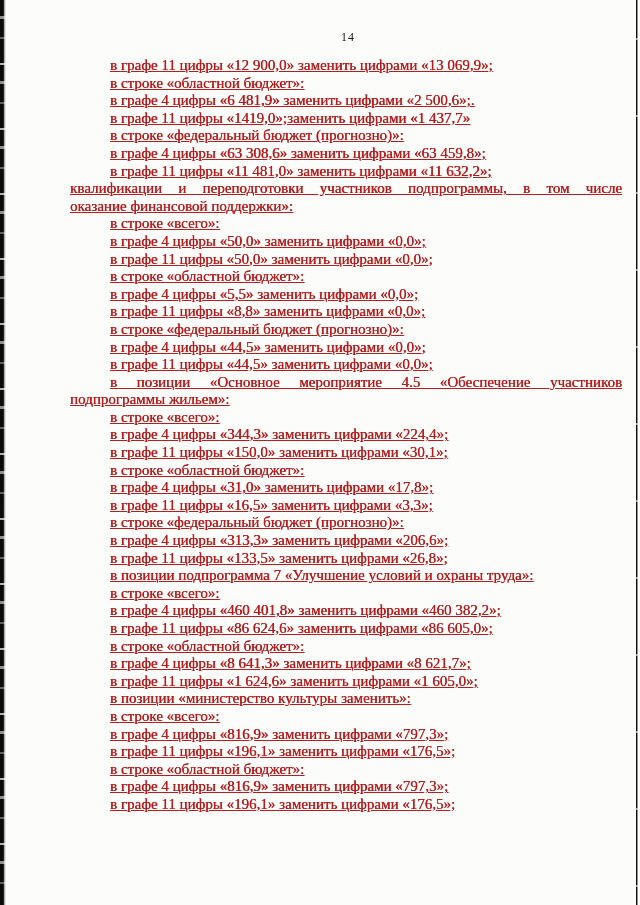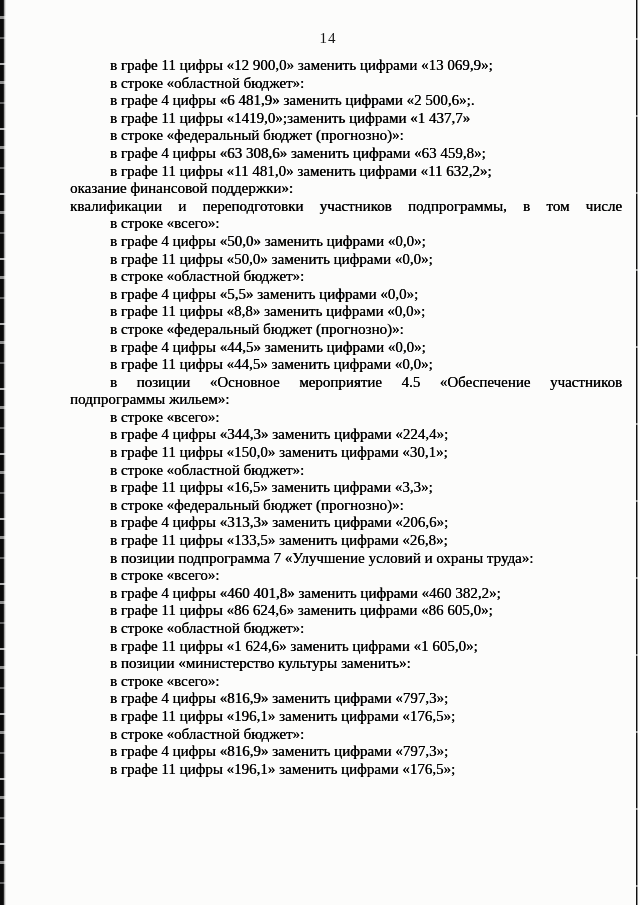--- a/index.html
+++ b/index.html
@@ -47,37 +47,38 @@
     background-image:
       repeating-linear-gradient(to bottom,
         rgba(252,252,251,0) 0 38px,
         rgba(252,252,251,0.6) 38px 40px,
         rgba(252,252,251,0) 40px 77px),
       linear-gradient(to right, #0e0e0e 0 1.5px, rgba(40,40,40,0.5) 1.5px);
   }
   .page-number {
     position: absolute;
     top: 30px;
-    left: 52px;
+    left: 72px;
     width: 552px;
     text-align: center;
-    font-size: 15px;
+    font-size: 12px;
     color: #161616;
     letter-spacing: 1px;
   }
   .doc-body {
     position: absolute;
     top: 57px;
     left: 70px;
     width: 552px;
     font-size: 15px;
     line-height: 17.6px;
-    color: #000000;
+    color: #b91c1c;
     text-shadow: 0.3px 0 0 currentColor; 
     white-space: normal;
+    text-decoration: underline;
   }
   .line {
     height: 17.6px;
     overflow: hidden;
   }
   .line.indent          { padding-left: 40px; }
   .line.indent-justify  { padding-left: 40px; text-align: justify; text-align-last: justify; }
   .line.flush-justify   { text-align: justify; text-align-last: justify; }
   .line.flush           { }
 </style>
@@ -89,46 +90,48 @@
   <div class="scan-edge-right"></div>
   <div class="page-number">14</div>
   <div class="doc-body">
       <div class="line indent">в графе 11 цифры «12 900,0» заменить цифрами «13 069,9»;</div>
       <div class="line indent">в строке «областной бюджет»:</div>
       <div class="line indent">в графе 4 цифры «6 481,9» заменить цифрами «2 500,6»;.</div>
       <div class="line indent">в графе 11 цифры «1419,0»;заменить цифрами «1 437,7»</div>
       <div class="line indent">в строке «федеральный бюджет (прогнозно)»:</div>
       <div class="line indent">в графе 4 цифры «63 308,6» заменить цифрами «63 459,8»;</div>
       <div class="line indent">в графе 11 цифры «11 481,0» заменить цифрами «11 632,2»;</div>
+      <div class="line flush-justify">квалификации и переподготовки участников подпрограммы, в том числе</div>
       <div class="line flush">оказание финансовой поддержки»:</div>
-      <div class="line flush-justify">квалификации и переподготовки участников подпрограммы, в том числе</div>
       <div class="line indent">в строке «всего»:</div>
       <div class="line indent">в графе 4 цифры «50,0» заменить цифрами «0,0»;</div>
       <div class="line indent">в графе 11 цифры «50,0» заменить цифрами «0,0»;</div>
       <div class="line indent">в строке «областной бюджет»:</div>
       <div class="line indent">в графе 4 цифры «5,5» заменить цифрами «0,0»;</div>
       <div class="line indent">в графе 11 цифры «8,8» заменить цифрами «0,0»;</div>
       <div class="line indent">в строке «федеральный бюджет (прогнозно)»:</div>
       <div class="line indent">в графе 4 цифры «44,5» заменить цифрами «0,0»;</div>
       <div class="line indent">в графе 11 цифры «44,5» заменить цифрами «0,0»;</div>
       <div class="line indent-justify">в позиции «Основное мероприятие 4.5 «Обеспечение участников</div>
       <div class="line flush">подпрограммы жильем»:</div>
       <div class="line indent">в строке «всего»:</div>
       <div class="line indent">в графе 4 цифры «344,3» заменить цифрами «224,4»;</div>
       <div class="line indent">в графе 11 цифры «150,0» заменить цифрами «30,1»;</div>
       <div class="line indent">в строке «областной бюджет»:</div>
+      <div class="line indent">в графе 4 цифры «31,0» заменить цифрами «17,8»;</div>
       <div class="line indent">в графе 11 цифры «16,5» заменить цифрами «3,3»;</div>
       <div class="line indent">в строке «федеральный бюджет (прогнозно)»:</div>
       <div class="line indent">в графе 4 цифры «313,3» заменить цифрами «206,6»;</div>
       <div class="line indent">в графе 11 цифры «133,5» заменить цифрами «26,8»;</div>
       <div class="line indent">в позиции подпрограмма 7 «Улучшение условий и охраны труда»:</div>
       <div class="line indent">в строке «всего»:</div>
       <div class="line indent">в графе 4 цифры «460 401,8» заменить цифрами «460 382,2»;</div>
       <div class="line indent">в графе 11 цифры «86 624,6» заменить цифрами «86 605,0»;</div>
       <div class="line indent">в строке «областной бюджет»:</div>
+      <div class="line indent">в графе 4 цифры «8 641,3» заменить цифрами «8 621,7»;</div>
       <div class="line indent">в графе 11 цифры «1 624,6» заменить цифрами «1 605,0»;</div>
       <div class="line indent">в позиции «министерство культуры заменить»:</div>
       <div class="line indent">в строке «всего»:</div>
       <div class="line indent">в графе 4 цифры «816,9» заменить цифрами «797,3»;</div>
       <div class="line indent">в графе 11 цифры «196,1» заменить цифрами «176,5»;</div>
       <div class="line indent">в строке «областной бюджет»:</div>
       <div class="line indent">в графе 4 цифры «816,9» заменить цифрами «797,3»;</div>
       <div class="line indent">в графе 11 цифры «196,1» заменить цифрами «176,5»;</div>
     </div>
 </div>

